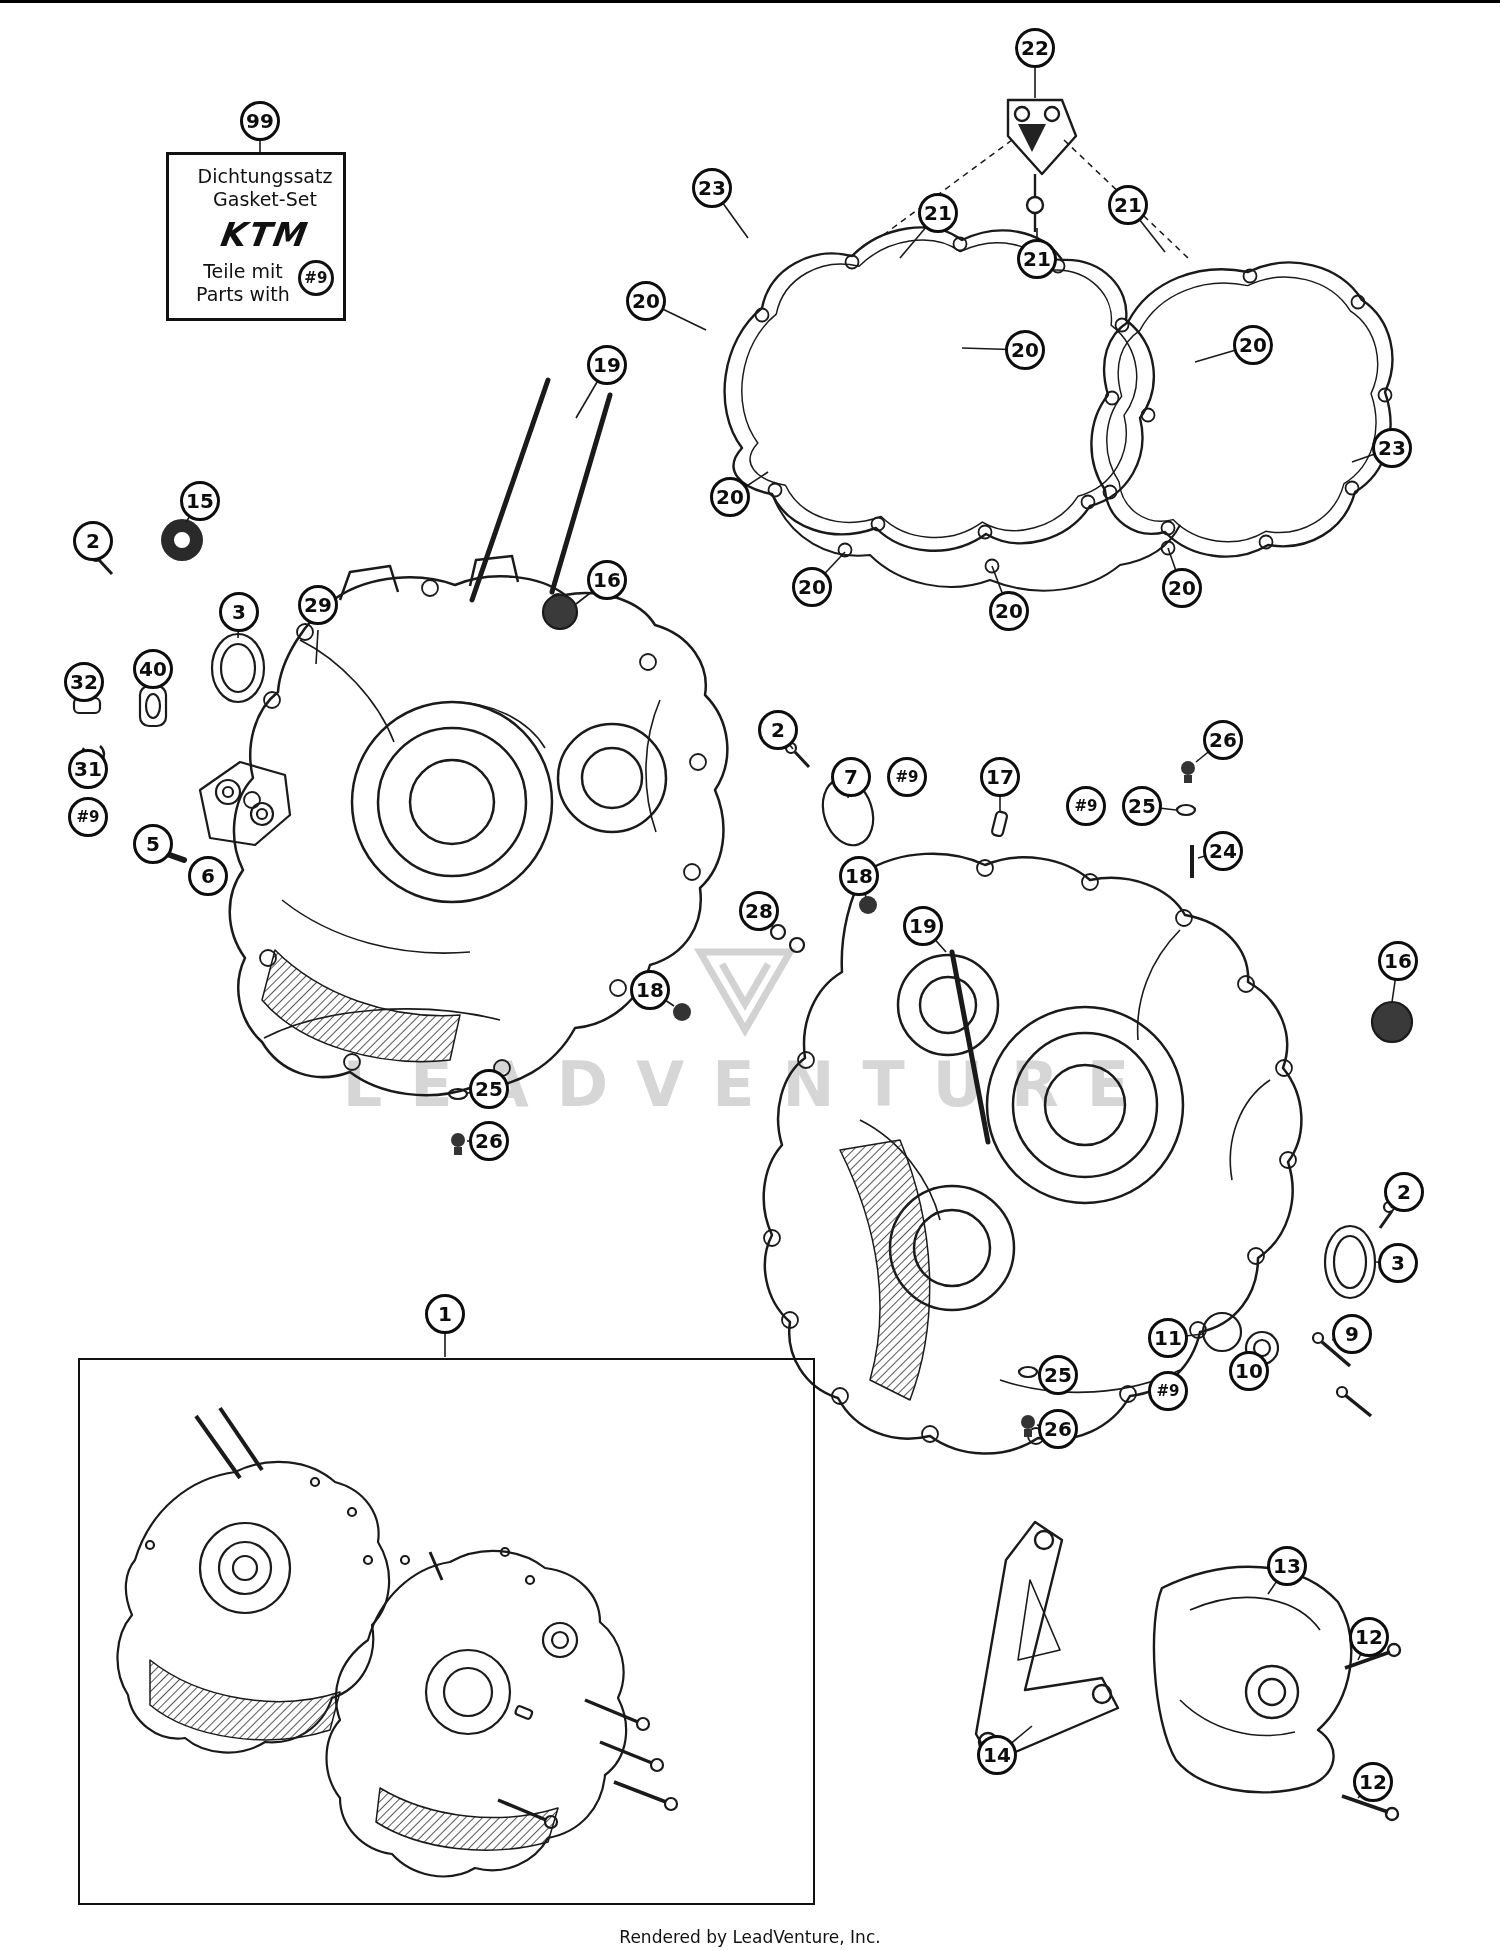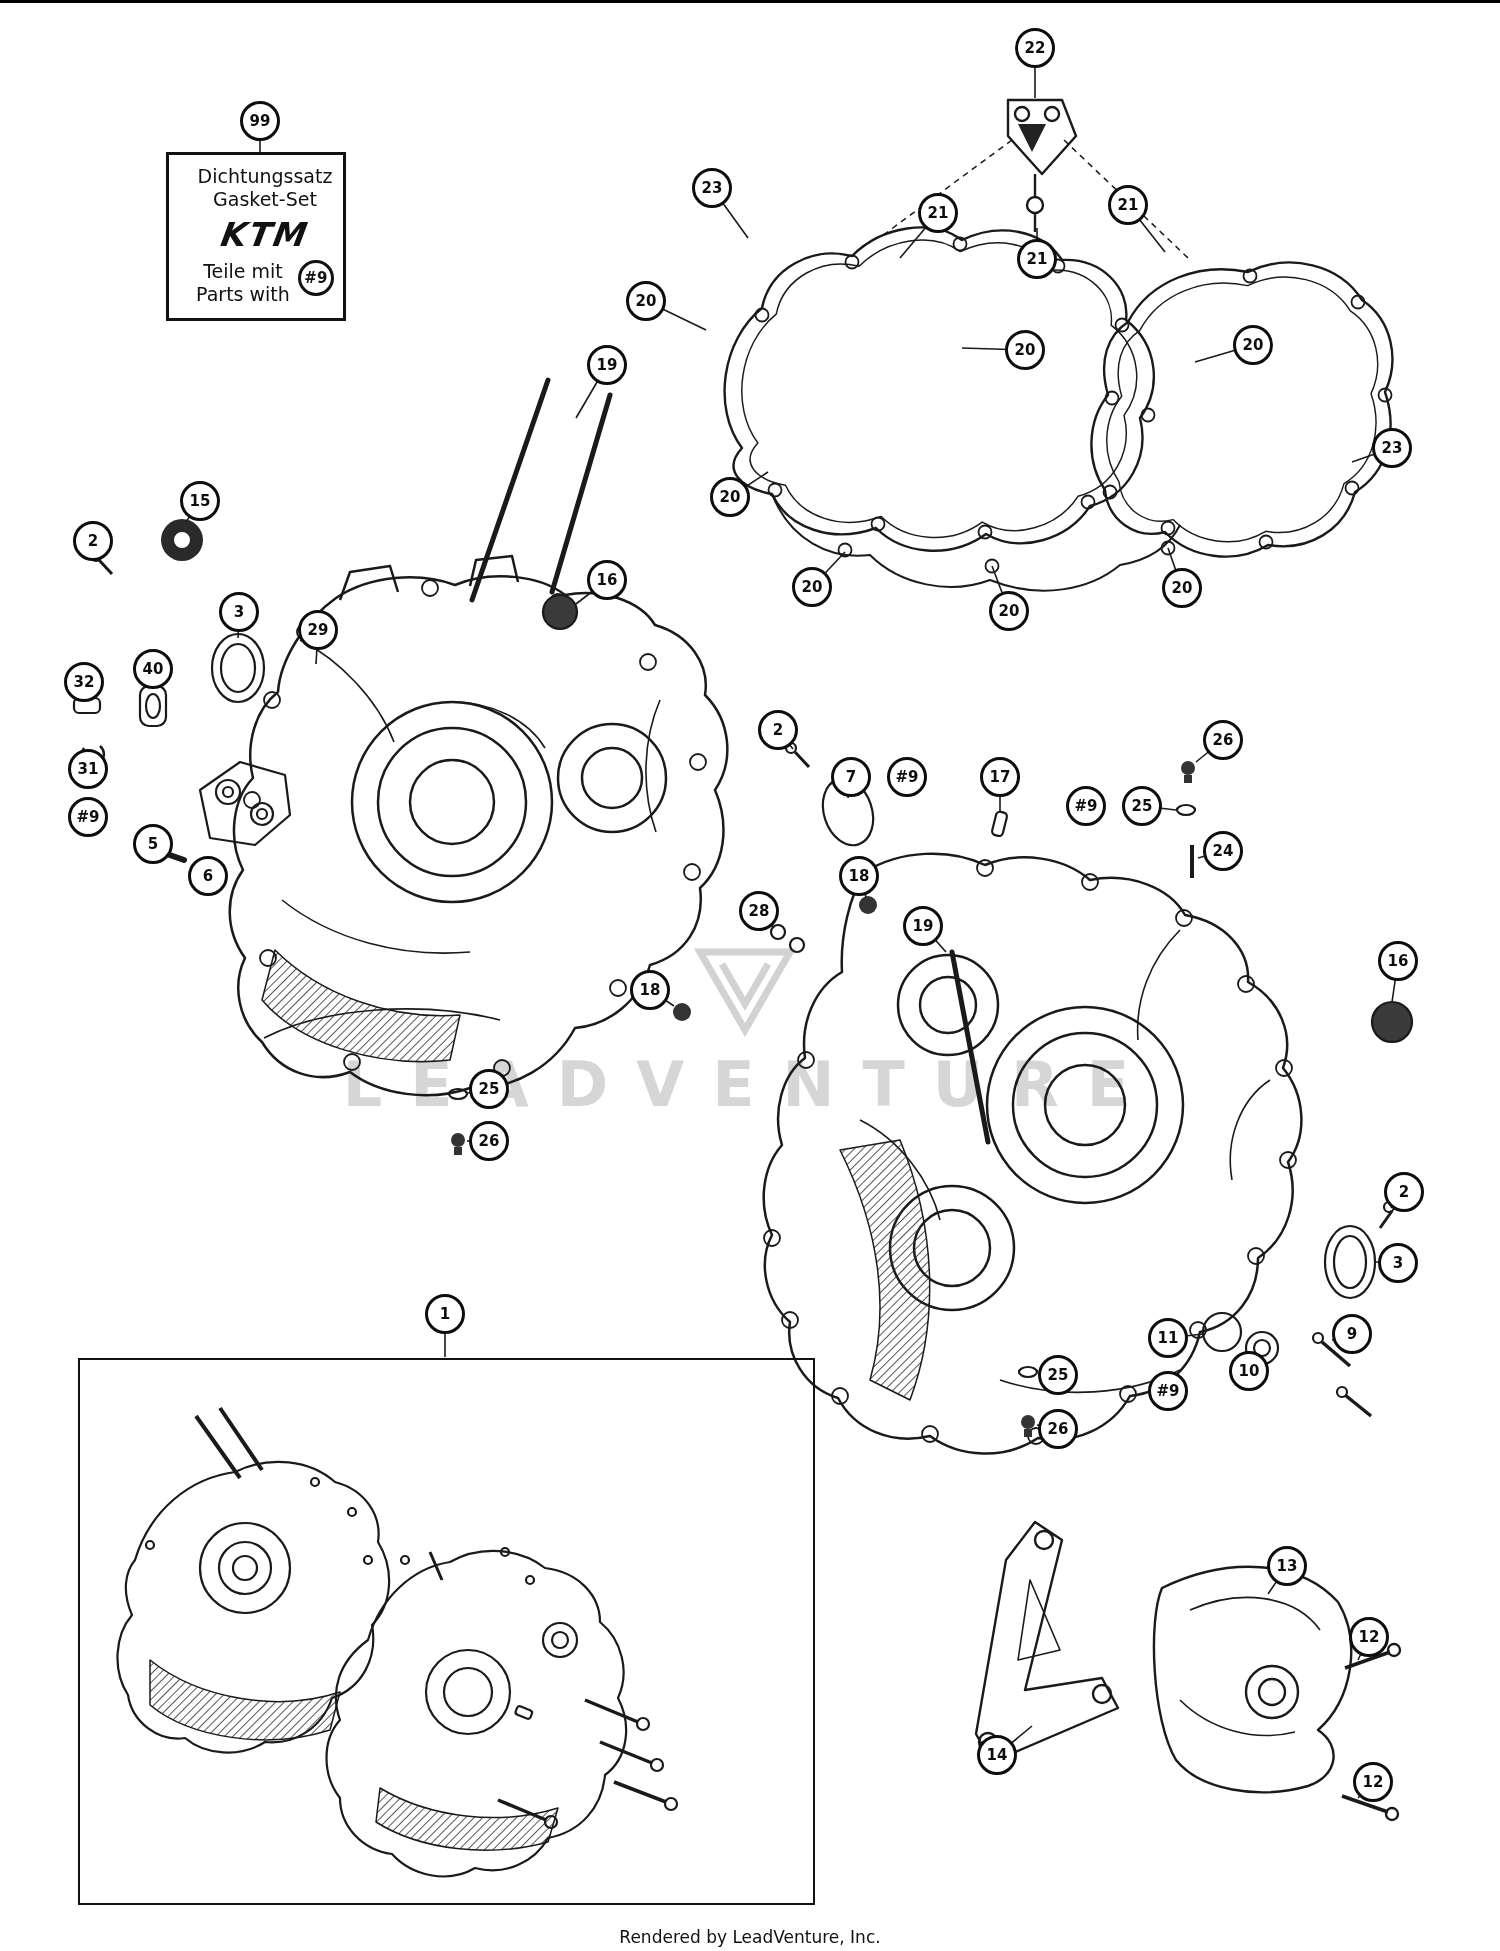--- a/index.html
+++ b/index.html
@@ -16,21 +16,21 @@
     position:absolute;top:1048px;left:0;width:100%;text-align:center;
     font-size:62px;font-weight:600;letter-spacing:28px;color:#d6d6d6;z-index:0;
     white-space:nowrap;
   }
 
   
   .callout{
     position:absolute;transform:translate(-50%,-50%);
     width:40px;height:40px;border:3px solid #0d0d0d;border-radius:50%;
     background:#fff;display:flex;align-items:center;justify-content:center;
-    font-weight:bold;font-size:15px;color:#0d0d0d;z-index:5;cursor:pointer;
+    font-weight:bold;font-size:20px;color:#0d0d0d;z-index:5;cursor:pointer;
   }
   .callout.hash{font-size:15px;}
 
   #leader-svg{z-index:3;}
   #leader-svg line{stroke:#1a1a1a;stroke-width:1.6;}
   #art{z-index:1;}
   #callout-layer{position:absolute;left:0;top:0;width:1500px;height:1951px;z-index:5;pointer-events:none;}
   #callout-layer .callout{pointer-events:auto;}
 
   
@@ -375,21 +375,21 @@
       <div class="callout" style="left: 1392px; top: 448px;">23</div>
       <div class="callout" style="left: 607px; top: 365px;">19</div>
       <div class="callout" style="left: 730px; top: 497px;">20</div>
       <div class="callout" style="left: 812px; top: 587px;">20</div>
       <div class="callout" style="left: 1009px; top: 611px;">20</div>
       <div class="callout" style="left: 1182px; top: 588px;">20</div>
       <div class="callout" style="left: 200px; top: 501px;">15</div>
       <div class="callout" style="left: 93px; top: 541px;">2</div>
       <div class="callout" style="left: 607px; top: 580px;">16</div>
       <div class="callout" style="left: 239px; top: 612px;">3</div>
-      <div class="callout" style="left: 318px; top: 630px;">29</div>
+      <div class="callout" style="left: 318px; top: 605px;">29</div>
       <div class="callout" style="left: 153px; top: 669px;">40</div>
       <div class="callout" style="left: 84px; top: 682px;">32</div>
       <div class="callout" style="left: 88px; top: 769px;">31</div>
       <div class="callout hash" style="left: 88px; top: 817px;">#9</div>
       <div class="callout" style="left: 153px; top: 844px;">5</div>
       <div class="callout" style="left: 208px; top: 876px;">6</div>
       <div class="callout" style="left: 778px; top: 730px;">2</div>
       <div class="callout" style="left: 851px; top: 777px;">7</div>
       <div class="callout hash" style="left: 907px; top: 777px;">#9</div>
       <div class="callout" style="left: 1000px; top: 777px;">17</div>

